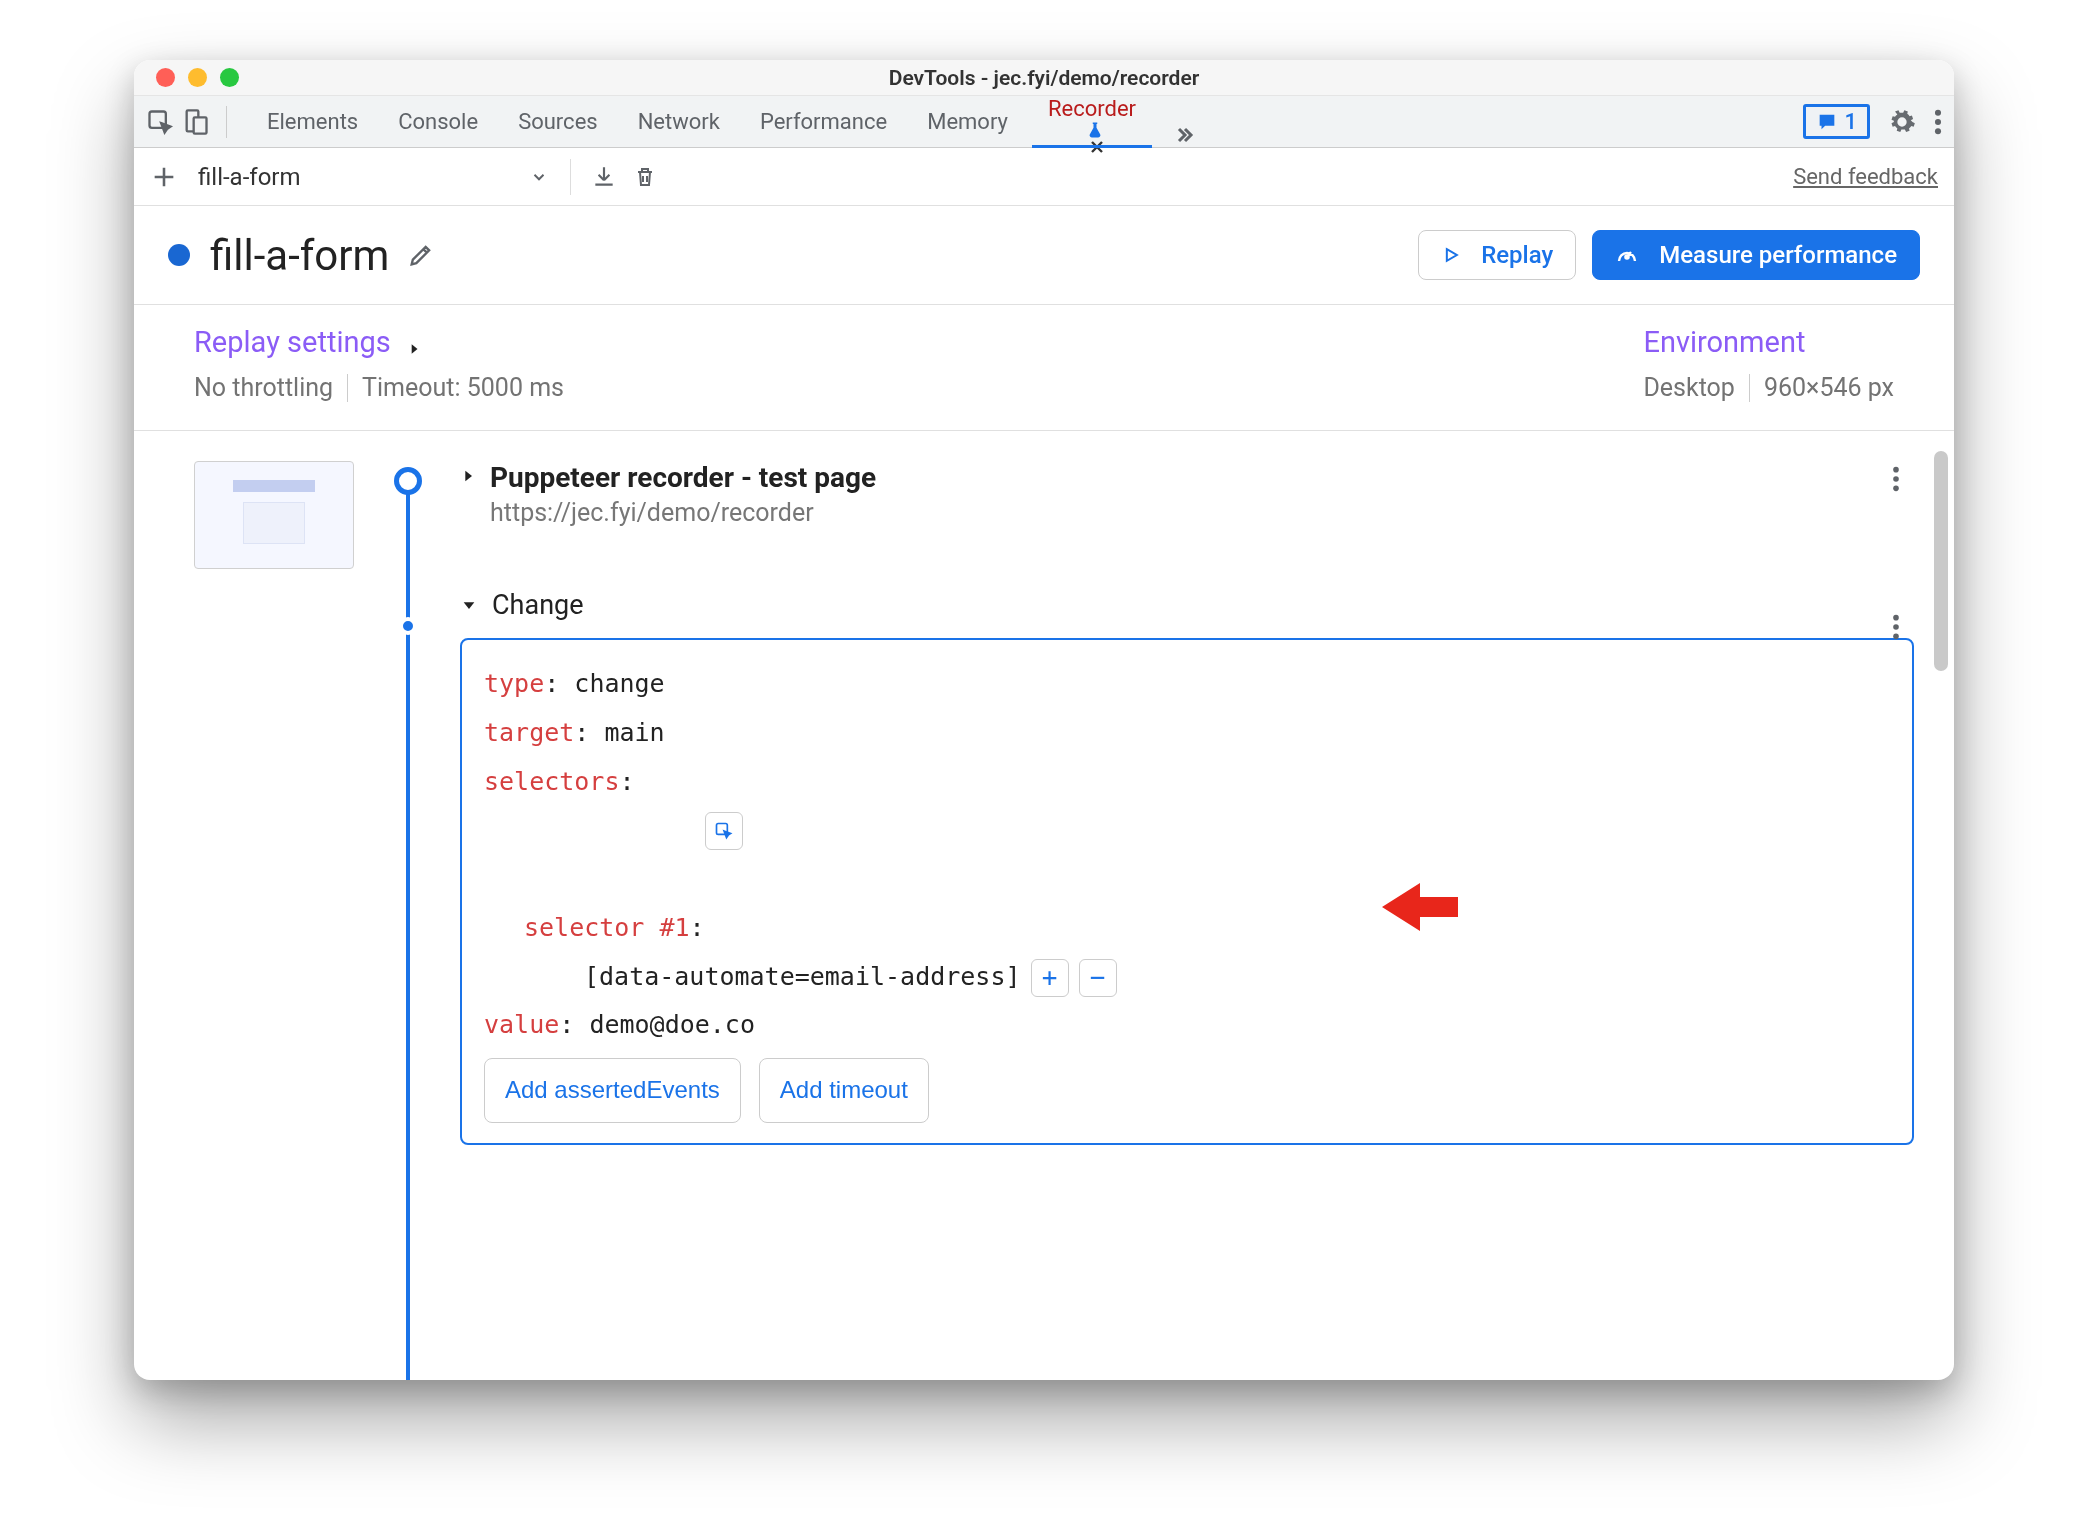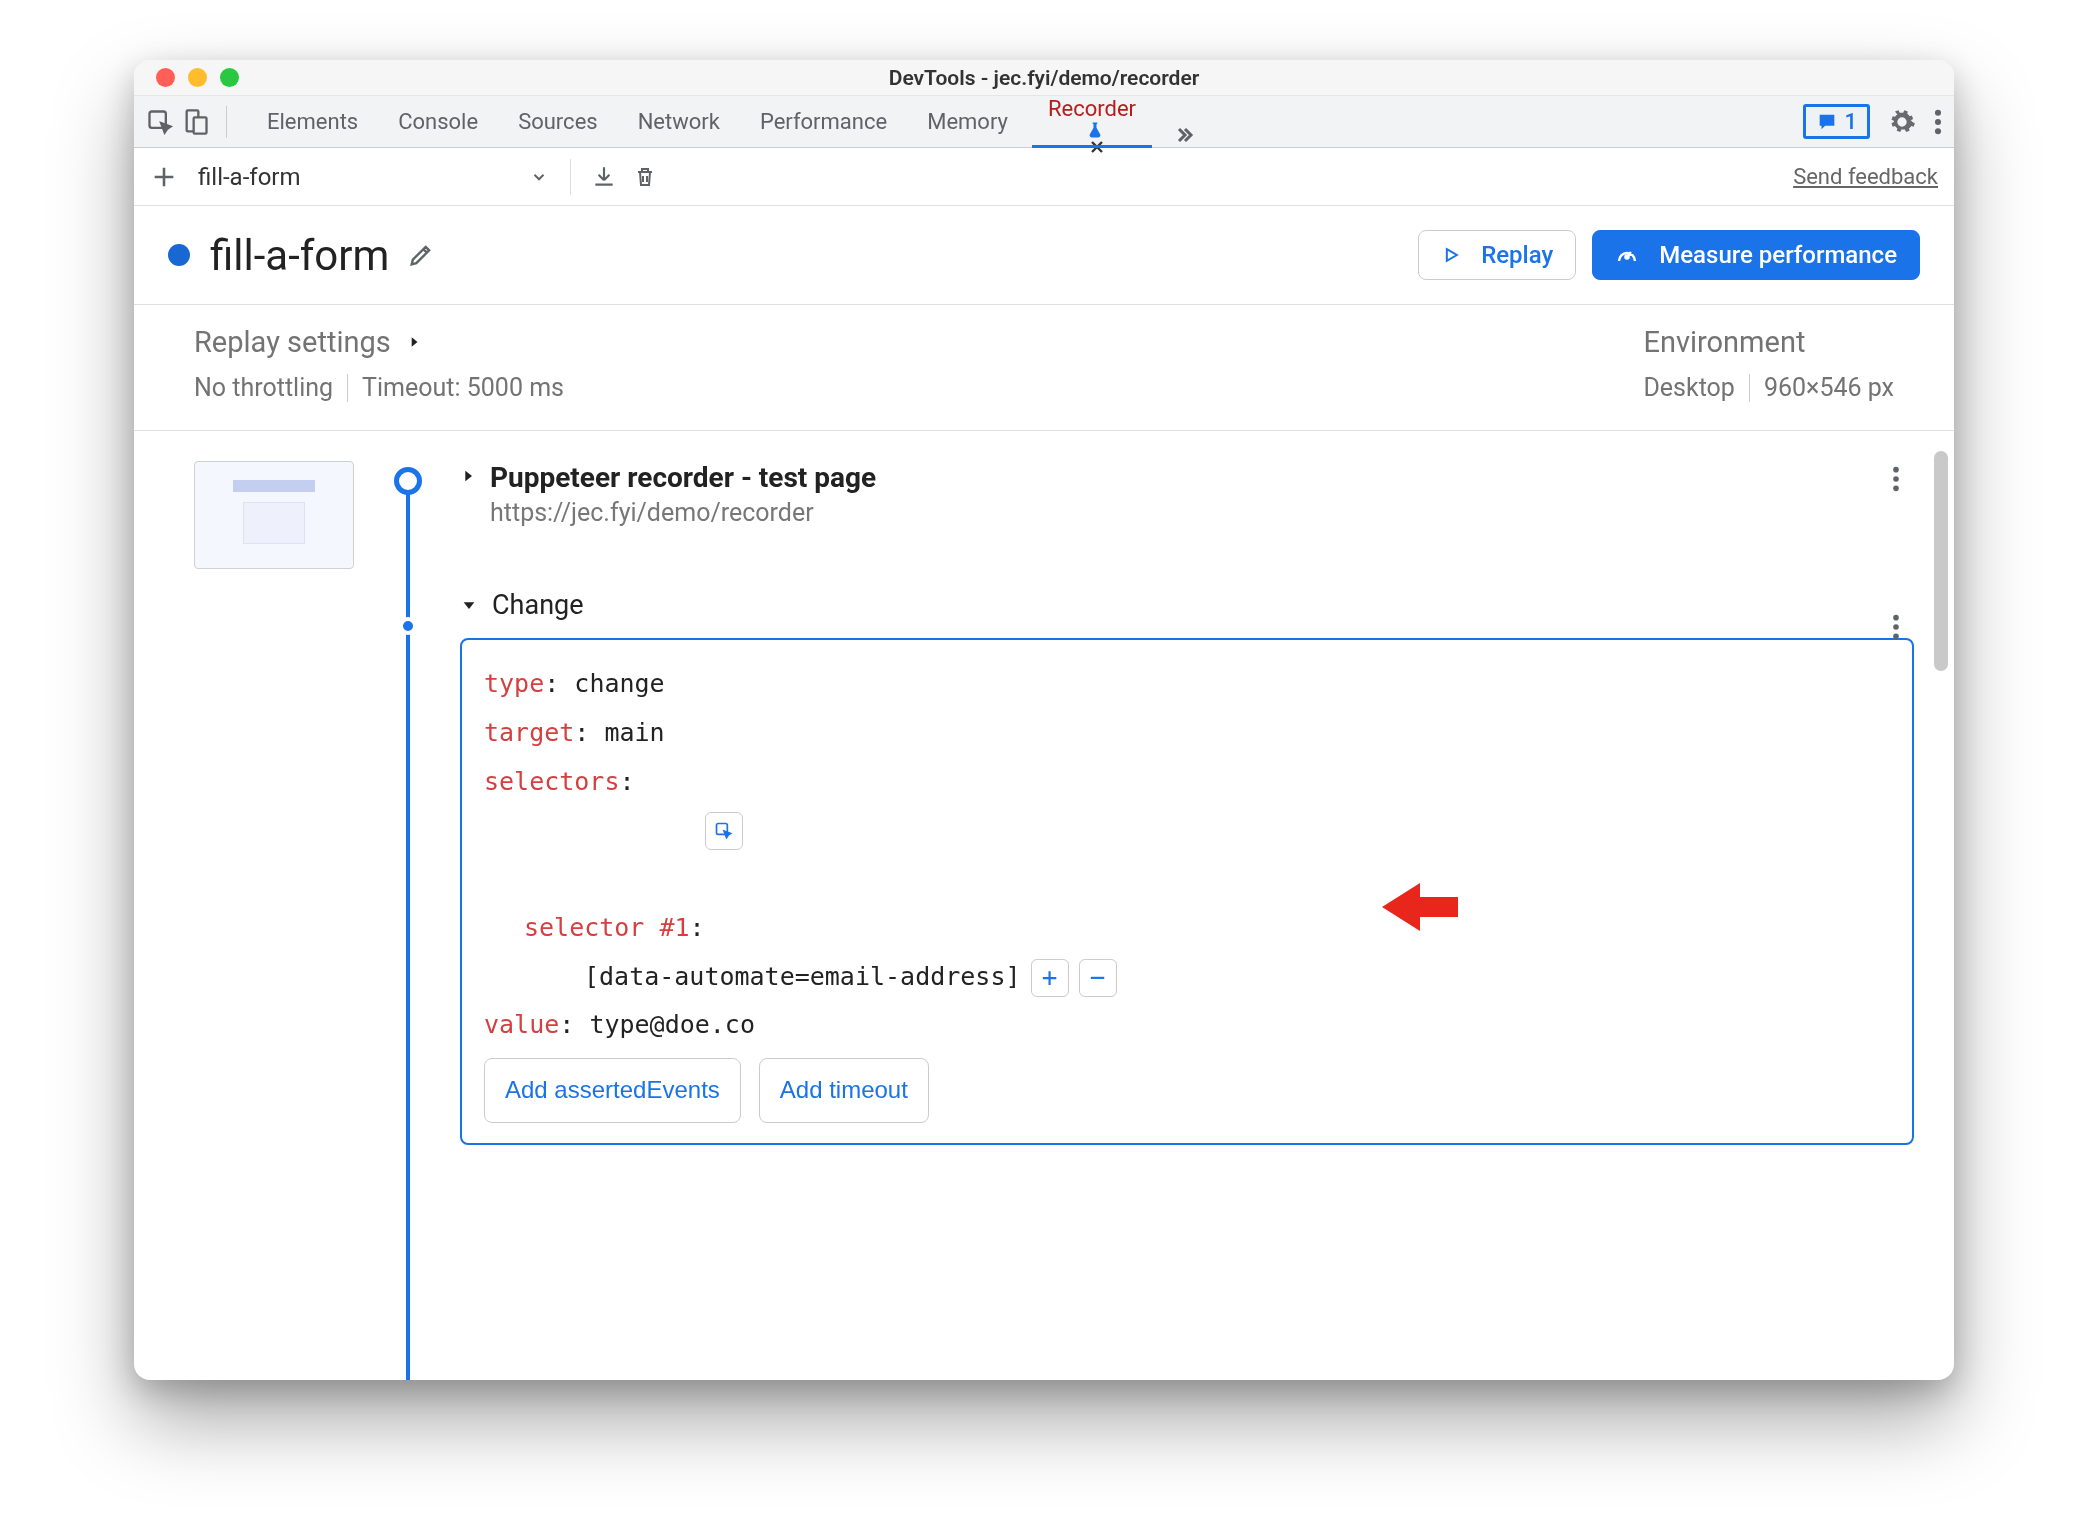--- a/index.html
+++ b/index.html
@@ -137,21 +137,21 @@
     border:1px solid #ccc; background:#fff; color:#1a73e8;
   }
   .btn-primary { background:#1a73e8; color:#fff; border-color:#1a73e8; }
   
   .settings-row {
     display:flex; padding: 20px 60px 28px;
     border-bottom:1px solid #e0e0e0;
     flex-shrink:0;
   }
   .sr-col { display:flex; flex-direction:column; gap:14px; }
-  .sr-title { font-size:29px; color:#737373; display:flex; align-items:center; gap:16px; }
+  .sr-title { font-size:29px; color:#8b5cf6; display:flex; align-items:flex-end; gap:16px; }
   .sr-sub { font-size:25px; color:#737373; display:flex; align-items:center;text-align:center; }
   .sr-sub .vsep { width:1px; height:28px; background:#ccc; margin:0 14px; }
   .sr-right { margin-left:auto; text-align:left; }
   
   .steps {
     flex:1; overflow:hidden; position:relative;
     display:flex;
   }
   .steps-inner {
     padding: 30px 40px 0 60px;
@@ -426,21 +426,21 @@
             <div class="kv"><span class="key">selectors</span><span class="val">:</span>
               <span class="picker-btn">
                 <svg width="20" height="20" viewBox="0 0 24 24" fill="none" stroke="#1a73e8" stroke-width="2">
                     <rect x="3" y="3" width="13" height="13" rx="2"></rect>
                     <path d="M12 12l8 3-3 2-2 3z" fill="#1a73e8"></path>
                   </svg>
               </span>
             </div>
             <div class="kv indent1"><span class="key">selector #1</span><span class="val">:</span></div>
             <div class="kv indent2"><span class="val">[data-automate=email-address]</span><span class="sq-btn">+</span><span class="sq-btn minus">−</span></div>
-            <div class="kv"><span class="key">value</span><span class="val">: </span><span class="val">type@doe.co</span></div>
+            <div class="kv"><span class="key">value</span><span class="val">: </span><span class="val">demo@doe.co</span></div>
             <div class="panel-actions">
               <div class="chip-btn">Add assertedEvents</div>
               <div class="chip-btn">Add timeout</div>
             </div>
           </div>
         </div>
 
         <div class="arrow-annot">
           <svg width="80" height="56" viewBox="0 0 80 56">
               <path d="M2 28 L40 4 L40 18 L78 18 L78 38 L40 38 L40 52 Z" fill="#e8261b"></path>

